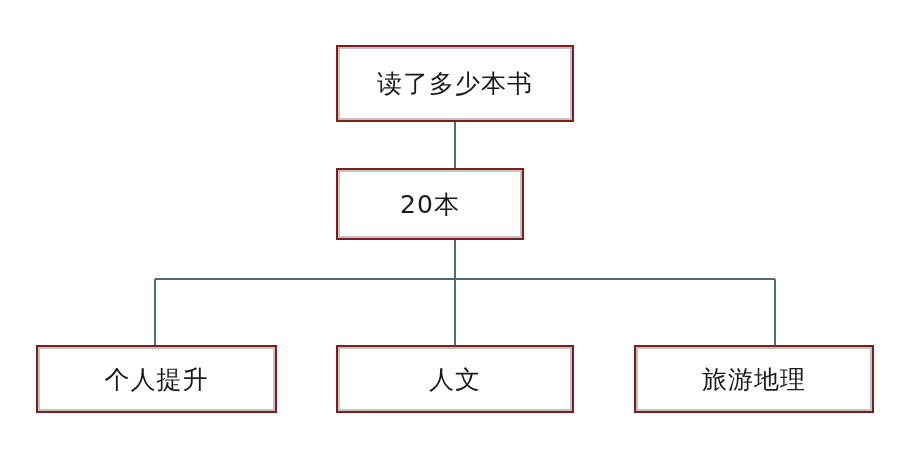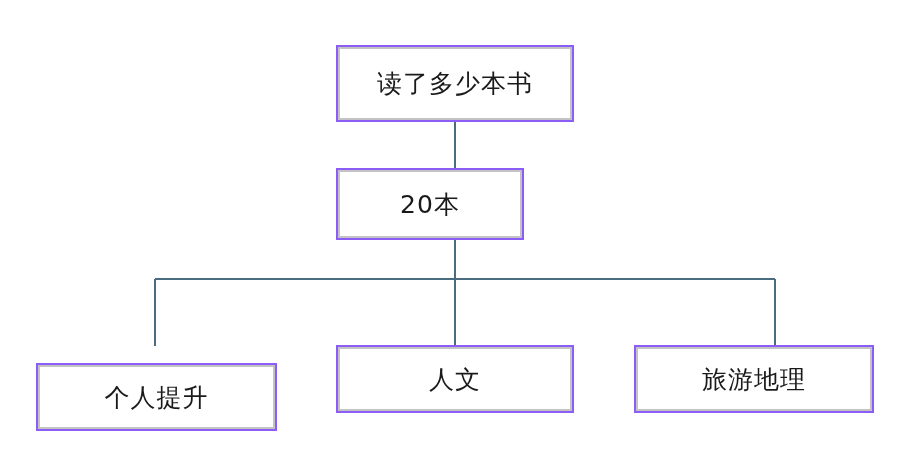--- a/index.html
+++ b/index.html
@@ -26,21 +26,21 @@
     width: 916px;
     height: 461px;
     pointer-events: none;
   }
 
   
   .node {
     position: absolute;
     box-sizing: border-box;
     background: #eab308;
-    border: 2px solid #8b5cf6;
+    border: 2px solid #7f1d1d;
   }
   .node-inner {
     width: 100%;
     height: 100%;
     box-sizing: border-box;
     border: 2px solid #c3c3c3;
     background: #ffffff;
     display: flex;
     align-items: center;
     justify-content: center;
@@ -50,21 +50,21 @@
     font-size: 25px;
     line-height: 1;
     font-weight: 400;
     letter-spacing: 1px;
     white-space: nowrap;
   }
 
   
   #node-root      { left: 336px; top: 45px;  width: 238px; height: 77px; }
   #node-count     { left: 336px; top: 168px; width: 188px; height: 72px; }
-  #node-child-0   { left: 36px;  top: 345px; width: 241px; height: 68px; margin-top: 18px; }
+  #node-child-0   { left: 36px;  top: 345px; width: 241px; height: 68px; }
   #node-child-1   { left: 336px; top: 345px; width: 238px; height: 68px; }
   #node-child-2   { left: 634px; top: 345px; width: 240px; height: 68px; }
 </style>
 </head>
 <body>
 
 <div id="canvas">
 
   <svg class="connectors" viewBox="0 0 916 461" width="916" height="461" xmlns="http://www.w3.org/2000/svg">
     <g fill="none" stroke="#4a6b80" stroke-width="1.6" shape-rendering="crispEdges">

